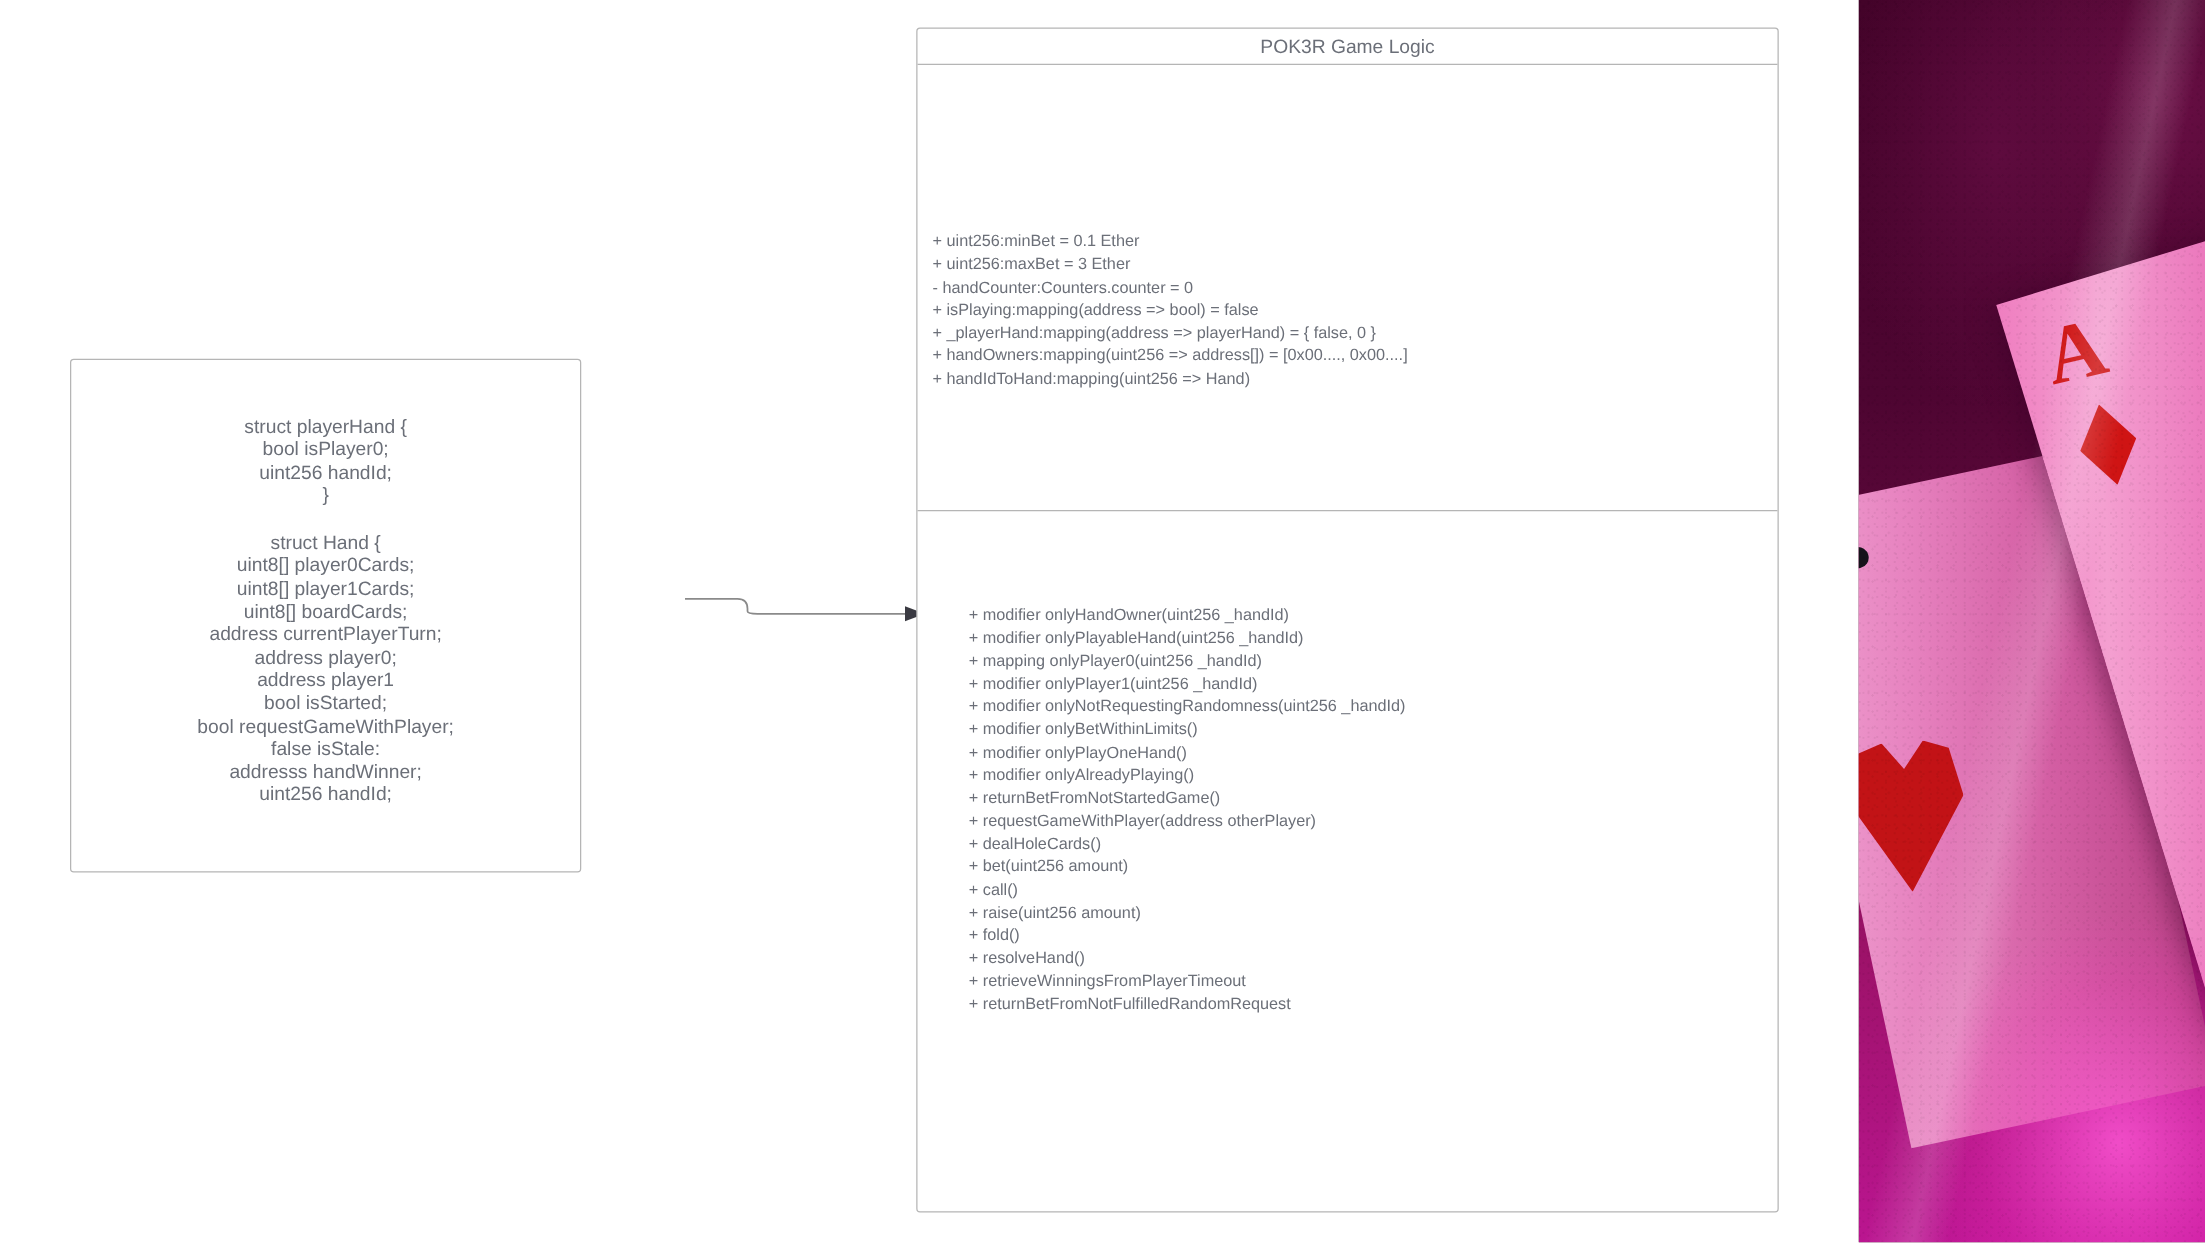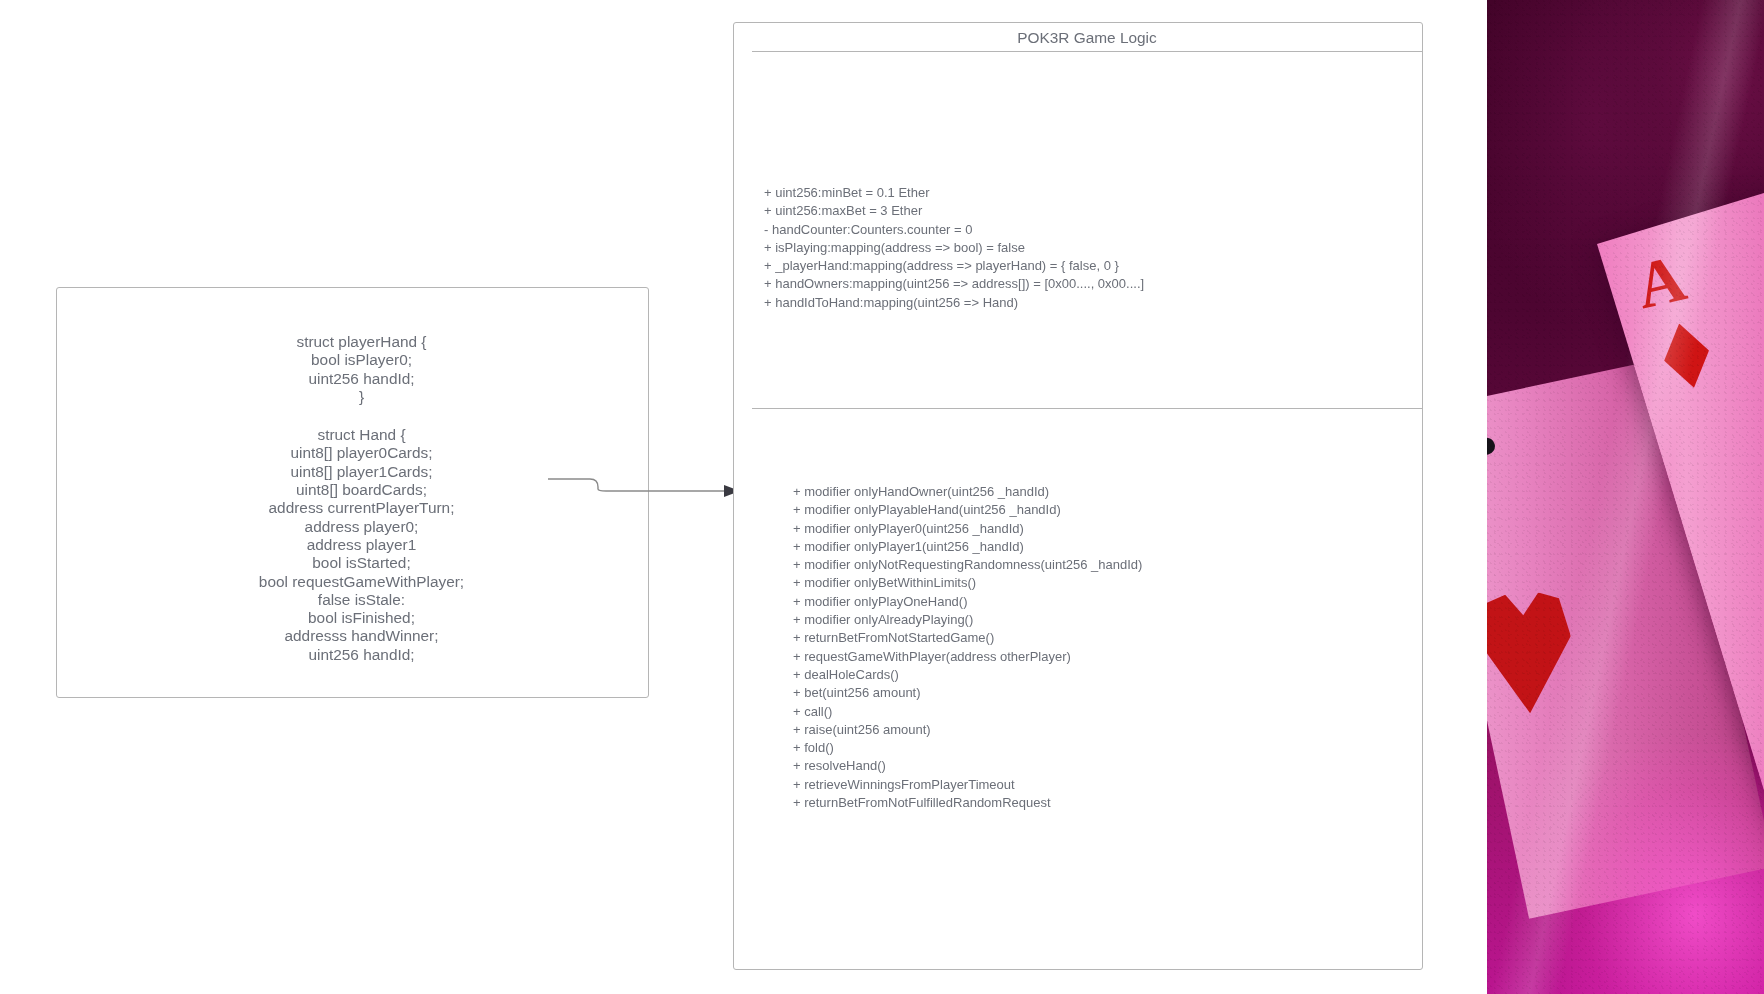--- a/index.html
+++ b/index.html
@@ -15,28 +15,27 @@
     font-family: "Liberation Sans", sans-serif;
   }
 
   
   .uml-box {
     position: absolute;
     background: #ffffff;
     border: 1px solid #b5b5b5;
     border-radius: 3px;
     box-sizing: border-box;
-    padding-left: 18px;
   }
 
   
   #struct-box {
     left: 56px;
     top: 287px;
-    width: 593px;
+    width: 409px;
     height: 411px;
     display: flex;
     flex-direction: column;
     align-items: center;
     justify-content: flex-start;
   }
   #struct-box .struct-group {
     width: 100%;
     text-align: center;
   }
@@ -225,21 +224,20 @@
     <div class="struct-line">struct Hand {</div>
     <div class="struct-line">uint8[] player0Cards;</div>
     <div class="struct-line">uint8[] player1Cards;</div>
     <div class="struct-line">uint8[] boardCards;</div>
     <div class="struct-line">address currentPlayerTurn;</div>
     <div class="struct-line">address player0;</div>
     <div class="struct-line">address player1</div>
     <div class="struct-line">bool isStarted;</div>
     <div class="struct-line">bool requestGameWithPlayer;</div>
     <div class="struct-line">false isStale:</div>
-    <div class="struct-line">bool isFinished;</div>
     <div class="struct-line">addresss handWinner;</div>
     <div class="struct-line">uint256 handId;</div>
   </div>
 </div>
 
 <svg id="connector" viewBox="0 0 192 40">
   <path d="M0,9 L42,9 Q50,9 50,17 L50,19 Q50,21 58,21 L178,21" fill="none" stroke="#8a8a8a" stroke-width="1.4"></path>
   <polygon points="176,15 192,21 176,27" fill="#3a3a42"></polygon>
 </svg>
 
@@ -258,21 +256,21 @@
       <div class="member-line">+ _playerHand:mapping(address =&gt; playerHand) = { false, 0 }</div>
       <div class="member-line">+ handOwners:mapping(uint256 =&gt; address[]) = [0x00...., 0x00....]</div>
       <div class="member-line">+ handIdToHand:mapping(uint256 =&gt; Hand)</div>
     </div>
   </div>
 
   <div id="methods-section">
     <div id="methods-list">
       <div class="member-line">+ modifier onlyHandOwner(uint256 _handId)</div>
       <div class="member-line">+ modifier onlyPlayableHand(uint256 _handId)</div>
-      <div class="member-line">+ modifier onlyPlayer0(uint256 _handId)</div>
+      <div class="member-line">+ mapping onlyPlayer0(uint256 _handId)</div>
       <div class="member-line">+ modifier onlyPlayer1(uint256 _handId)</div>
       <div class="member-line">+ modifier onlyNotRequestingRandomness(uint256 _handId)</div>
       <div class="member-line">+ modifier onlyBetWithinLimits()</div>
       <div class="member-line">+ modifier onlyPlayOneHand()</div>
       <div class="member-line">+ modifier onlyAlreadyPlaying()</div>
       <div class="member-line">+ returnBetFromNotStartedGame()</div>
       <div class="member-line">+ requestGameWithPlayer(address otherPlayer)</div>
       <div class="member-line">+ dealHoleCards()</div>
       <div class="member-line">+ bet(uint256 amount)</div>
       <div class="member-line">+ call()</div>

